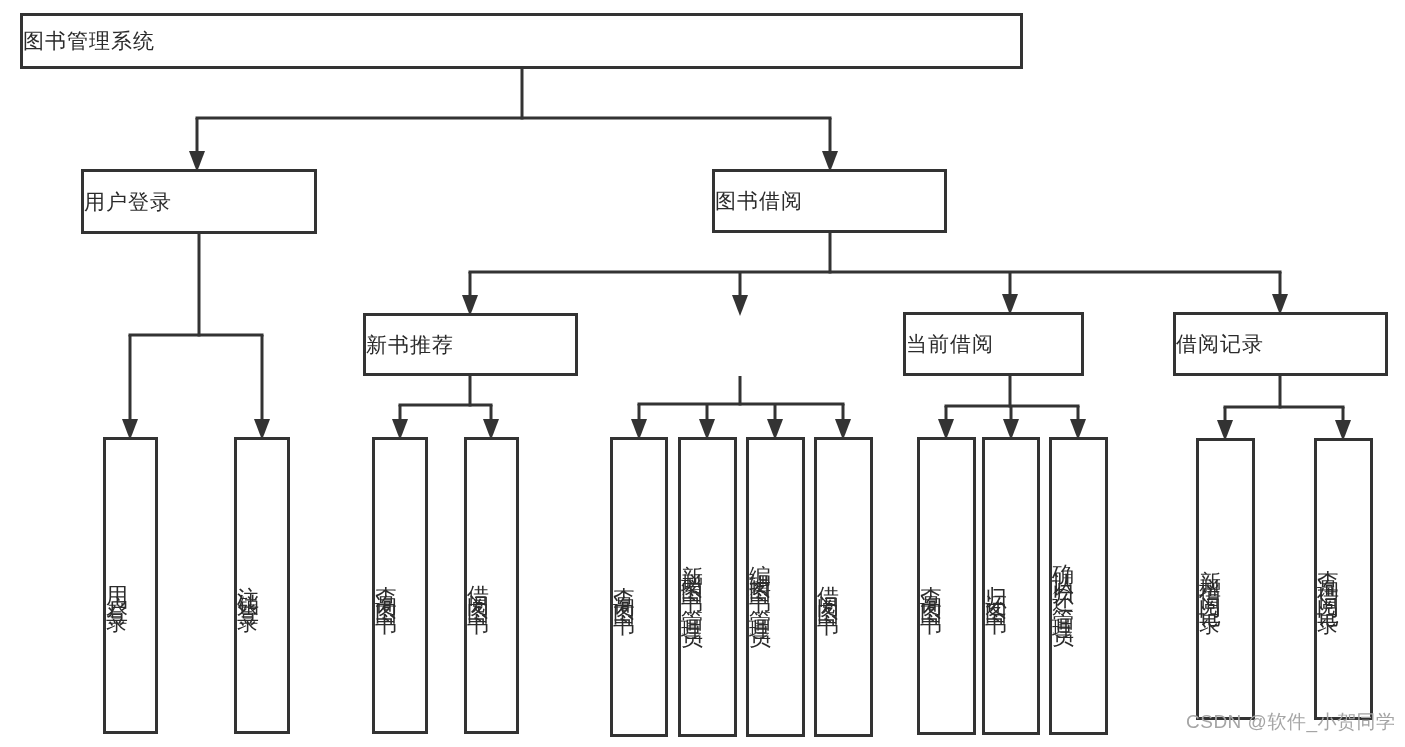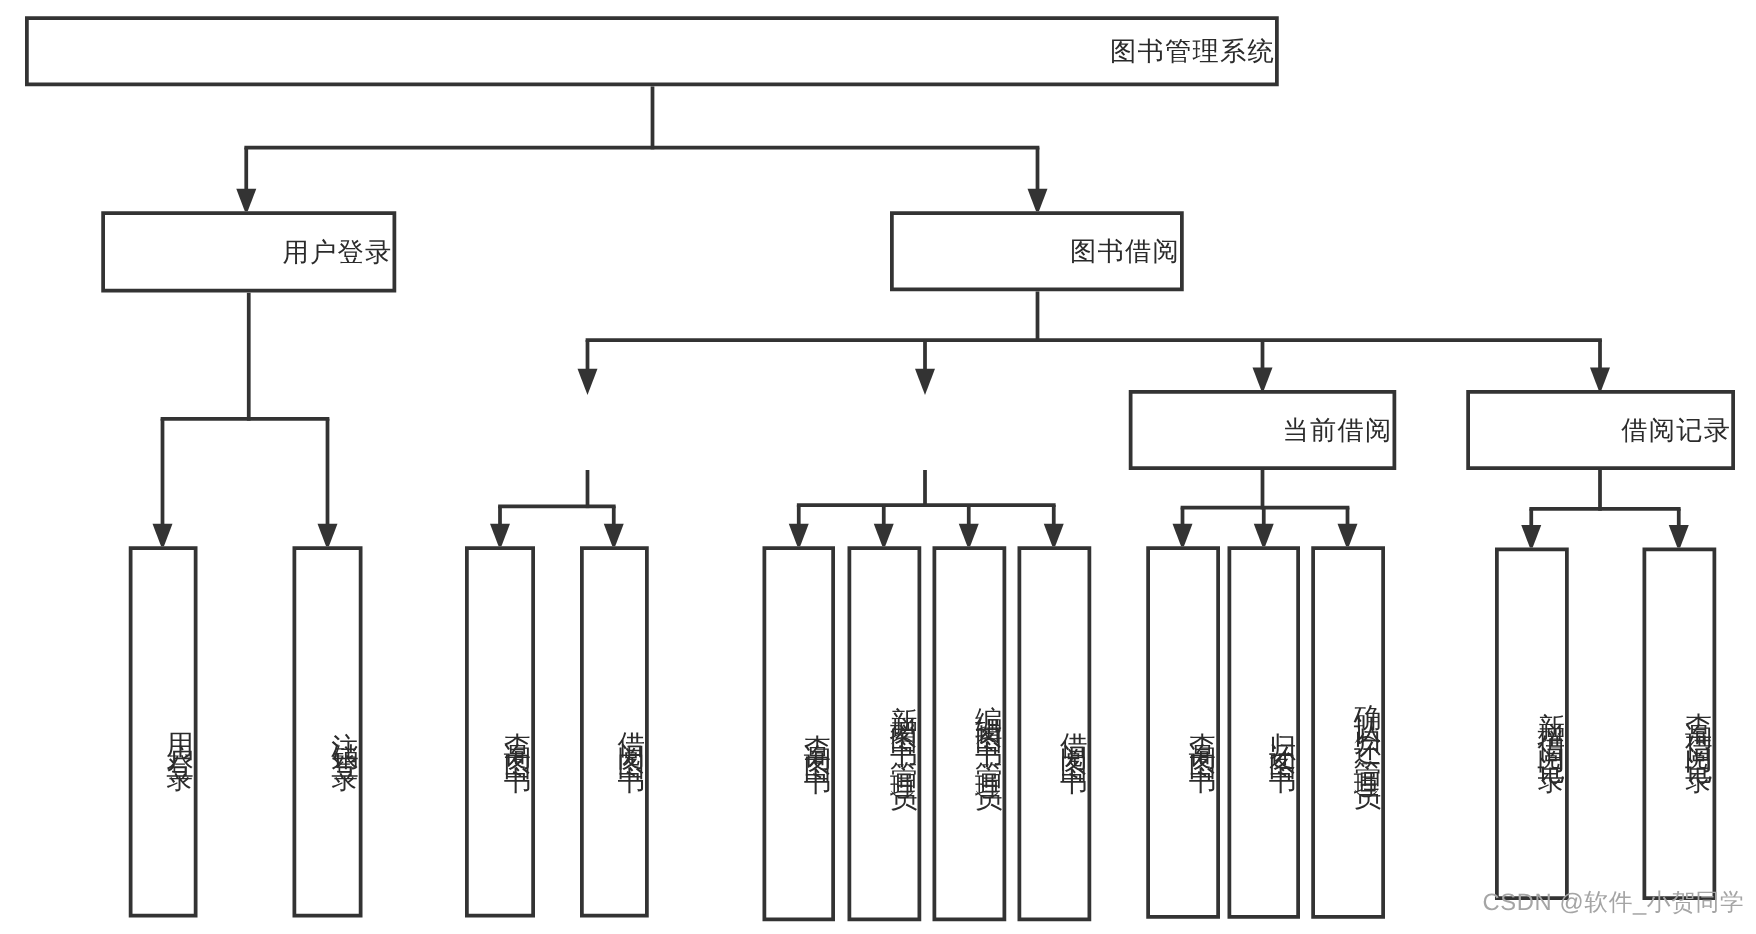--- a/index.html
+++ b/index.html
@@ -17,21 +17,21 @@
     width: 1405px; height: 747px;
     pointer-events: none;
   }
   .node {
     position: absolute;
     box-sizing: border-box;
     background: #ffffff;
     border: 3px solid #333333;
     display: flex;
     align-items: center;
-    justify-content: flex-end;
+    justify-content: flex-start;
     color: #2b2b2b;
   }
   .node.h .lbl {
     font-size: 21px;
     letter-spacing: 1px;
     white-space: nowrap;
   }
   .node.v .lbl {
     writing-mode: vertical-rl;
     text-orientation: mixed;
@@ -125,21 +125,24 @@
     <span class="lbl">图书管理系统</span>
   </div>
 
   <div class="node h" style="left:81px;top:169px;width:236px;height:65px">
     <span class="lbl">用户登录</span>
   </div>
   <div class="node h" style="left:712px;top:169px;width:235px;height:64px">
     <span class="lbl">图书借阅</span>
   </div>
 
-  <div class="node h" style="left:903px;top:312px;width:214px;height:64px">
+  <div class="node h" style="left:363px;top:313px;width:215px;height:63px">
+    <span class="lbl">新书推荐</span>
+  </div>
+  <div class="node h" style="left:903px;top:312px;width:181px;height:64px">
     <span class="lbl">当前借阅</span>
   </div>
   <div class="node h" style="left:1173px;top:312px;width:215px;height:64px">
     <span class="lbl">借阅记录</span>
   </div>
 
   <div class="node v" style="left:103px;top:437px;width:55px;height:297px">
     <span class="lbl">用户登录</span>
   </div>
   <div class="node v" style="left:234px;top:437px;width:56px;height:297px">

